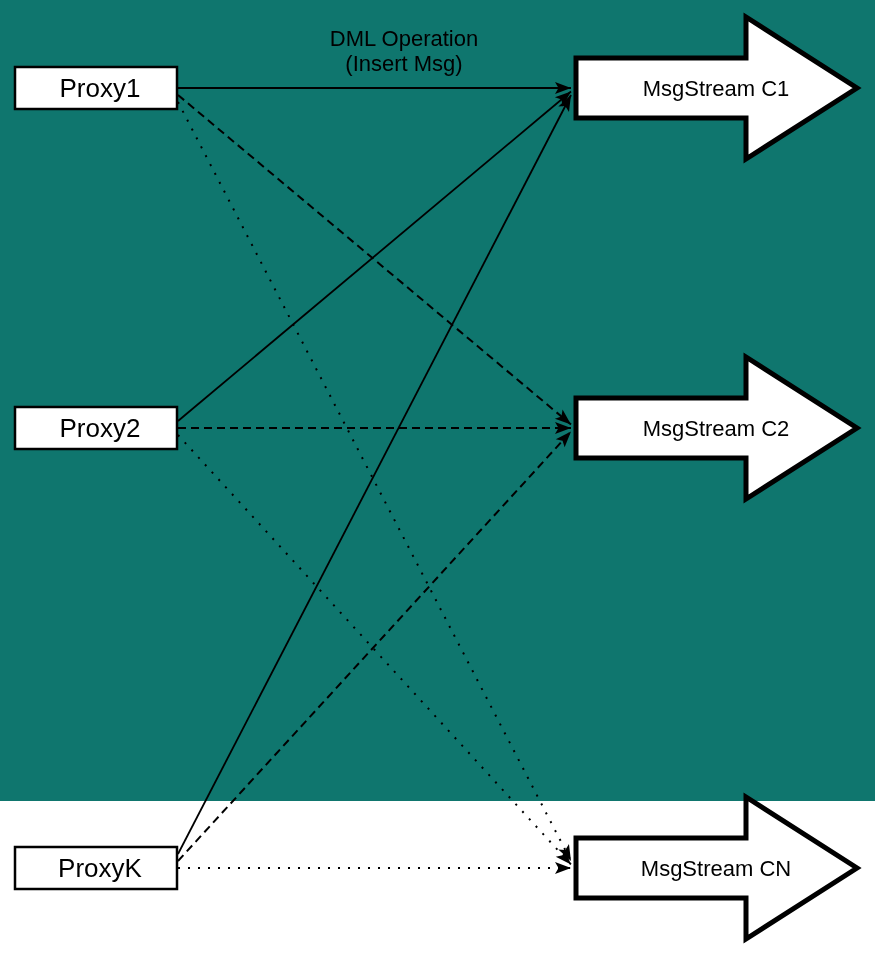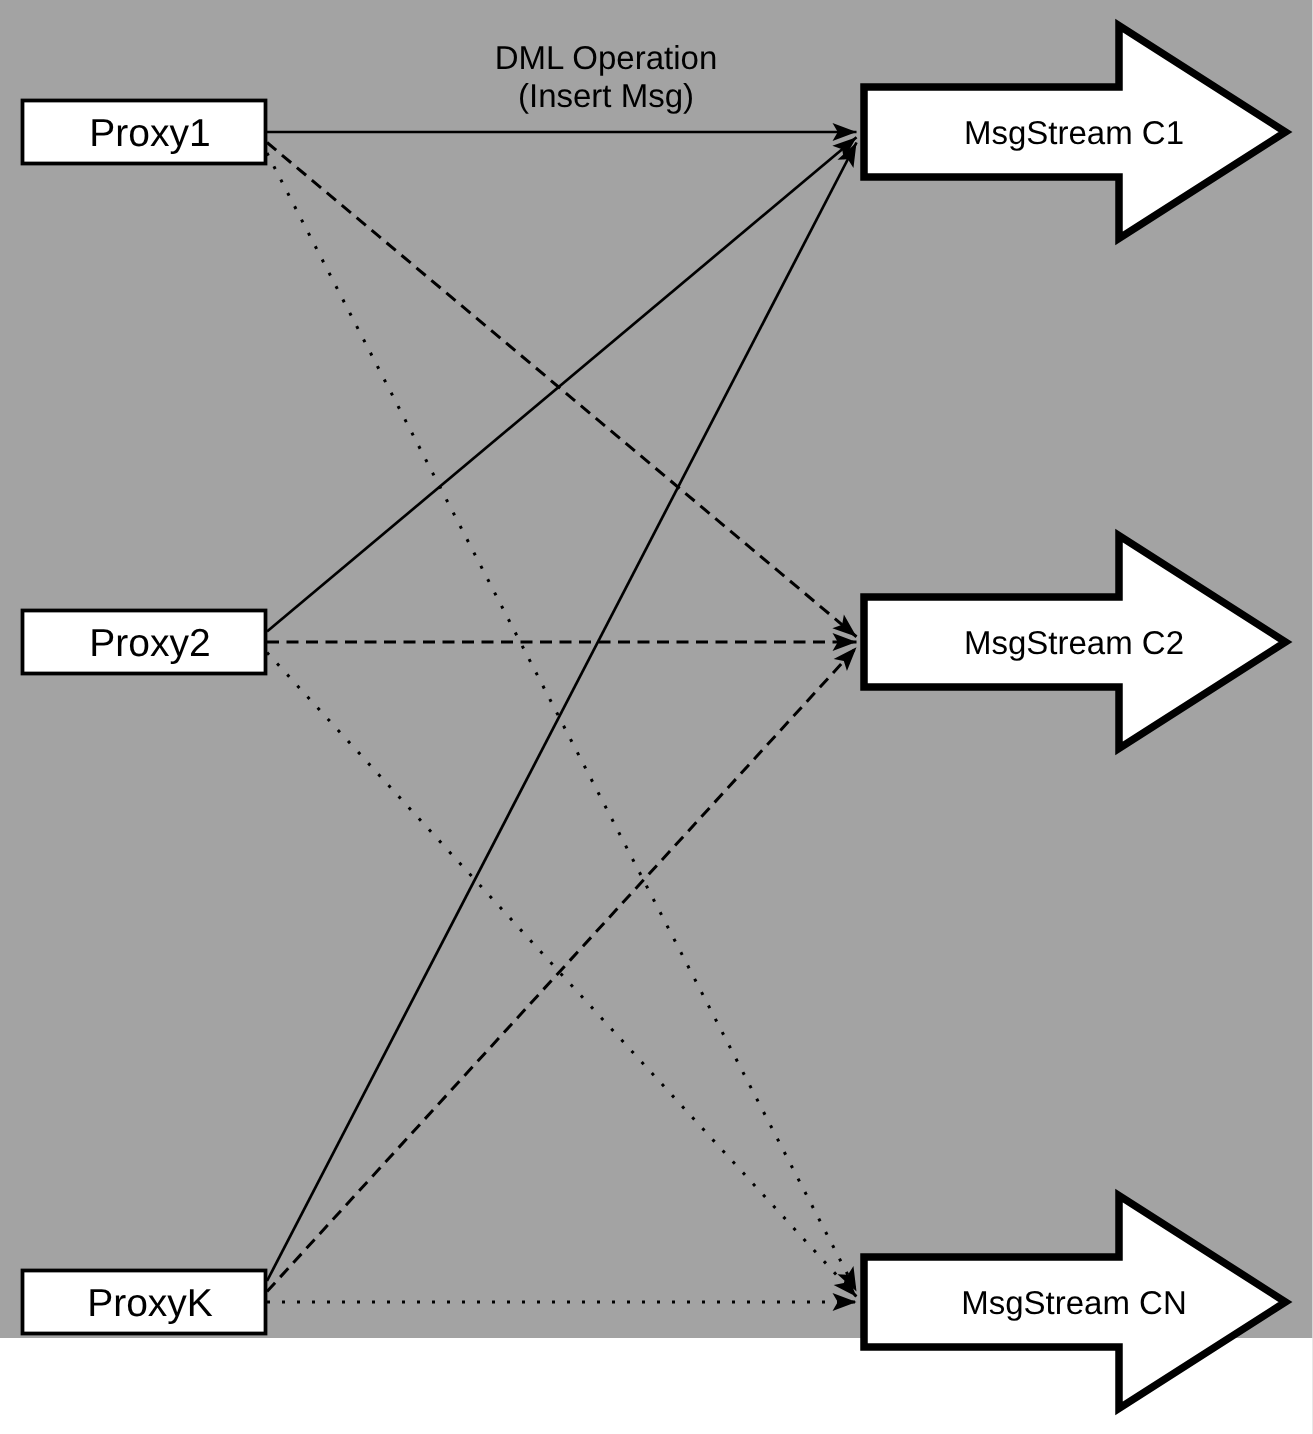--- a/index.html
+++ b/index.html
@@ -7,22 +7,22 @@
     padding: 0;
     background: #ffffff;
     width: 875px;
     height: 956px;
     overflow: hidden;
     font-family: "Liberation Sans", sans-serif;
   }
   .diagram-wrap {
     position: relative;
     width: 875px;
-    height: 892px;
-    background: #a3a3a3;
+    height: 801px;
+    background: #0f766e;
   }
   svg { display: block; }
   .node-rect {
     fill: #ffffff;
     stroke: #000000;
     stroke-width: 2.5;
   }
   .node-label {
     font-family: "Liberation Sans", sans-serif;
     font-size: 26px;

